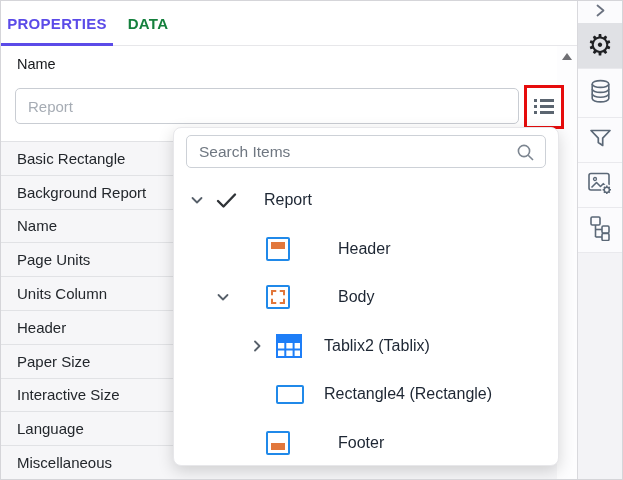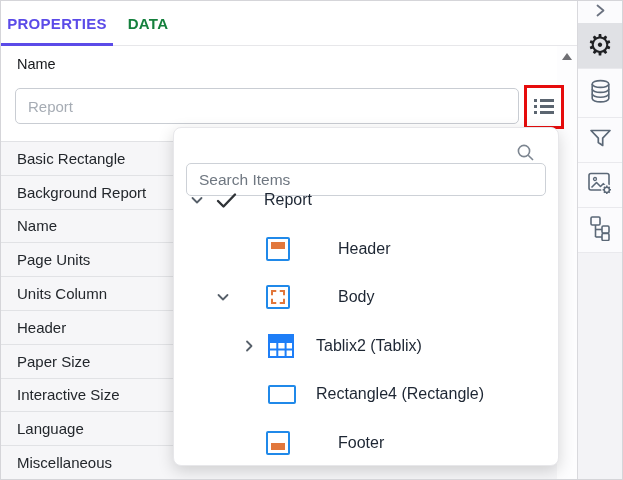--- a/index.html
+++ b/index.html
@@ -55,28 +55,28 @@
 
   
   .dropdown{
     position:absolute; left:172px; top:126px; width:386px; height:339px; box-sizing:border-box;
     background:#fff; border:1px solid #e7e7ea; border-radius:8px;
     box-shadow:0 5px 16px rgba(0,0,0,.16); z-index:5;
   }
   .search-wrap{ position:absolute; left:12px; right:12px; top:7px; height:33px; }
   .search-input{
     width:100%; height:100%; box-sizing:border-box; border:1px solid #cdd1d7; border-radius:5px;
-    padding:0 36px 0 12px; font-size:15.5px; color:#333; font-family:"Liberation Sans", sans-serif; outline:none;margin-top:28px;
+    padding:0 36px 0 12px; font-size:15.5px; color:#333; font-family:"Liberation Sans", sans-serif; outline:none;
   }
   .search-input::placeholder{ color:#6f7781; }
   .search-glyph{ position:absolute; right:11px; top:8px; pointer-events:none; }
 
   .tree{ position:absolute; left:0; right:0; top:48px; }
   .tree-row{ height:48.5px; display:flex; align-items:center; box-sizing:border-box; cursor:pointer; }
-  .indent-0{ padding-left:16px; } .indent-1{ padding-left:42px;gap:24px; } .indent-2{ padding-left:68px; }
+  .indent-0{ padding-left:16px; } .indent-1{ padding-left:42px;gap:24px; } .indent-2{ padding-left:68px;margin-left:8px; }
   .chev{ width:26px; display:flex; align-items:center; cursor:pointer; }
   .islot{ width:38px; display:flex; align-items:center; }
   .tlabel{ font-size:16px; color:#1d2633; padding-left:10px; white-space:nowrap; }
 
   .icon-box{ width:24px; height:24px; box-sizing:border-box; border:2px solid #2089e9; border-radius:2px; background:#fff; position:relative; }
   .bar-top{ position:absolute; left:3px; right:3px; top:3px; height:7px; background:#e2773b; }
   .bar-bottom{ position:absolute; left:3px; right:3px; bottom:3px; height:7px; background:#e2773b; }
   .dash-inner{ position:absolute; left:3px; right:3px; top:3px; bottom:3px; border:2px dashed #e2773b; }
   .rect-box{ width:28px; height:19px; box-sizing:border-box; border:2px solid #2089e9; border-radius:2px; background:#fff; }
 

